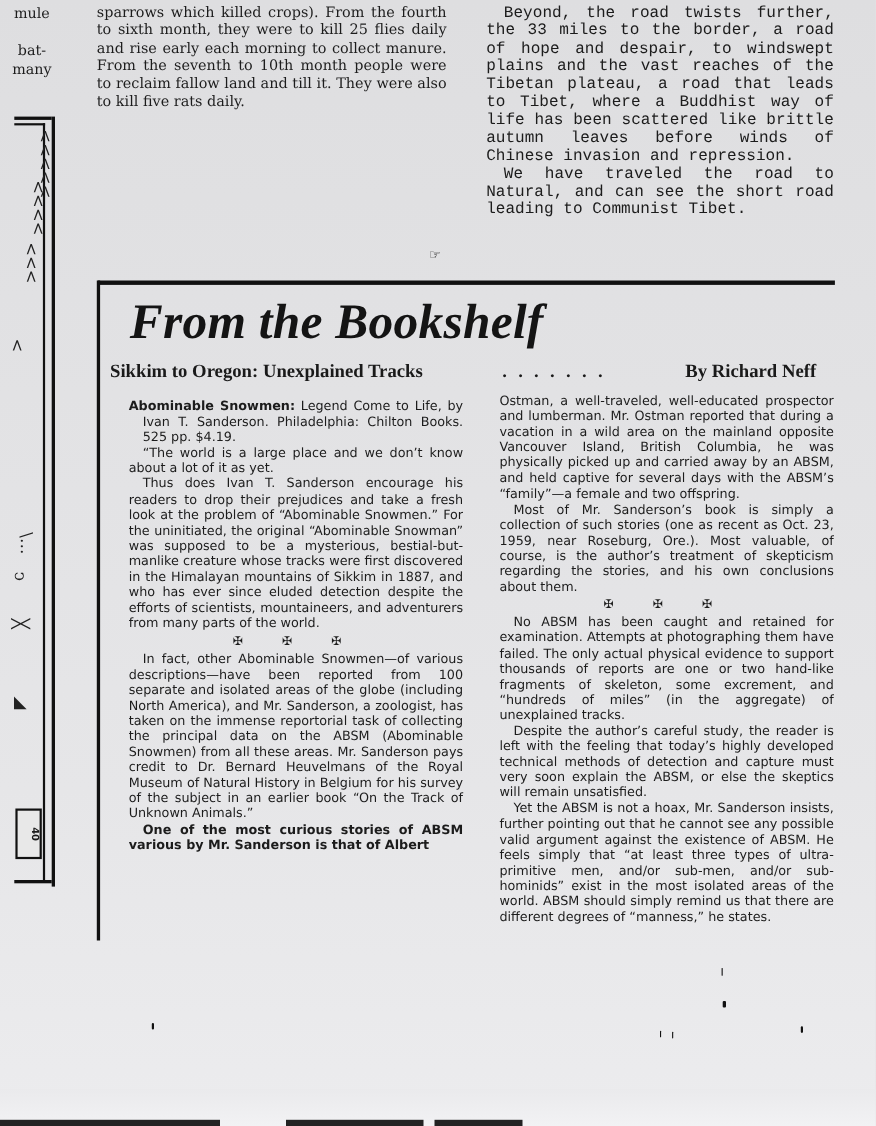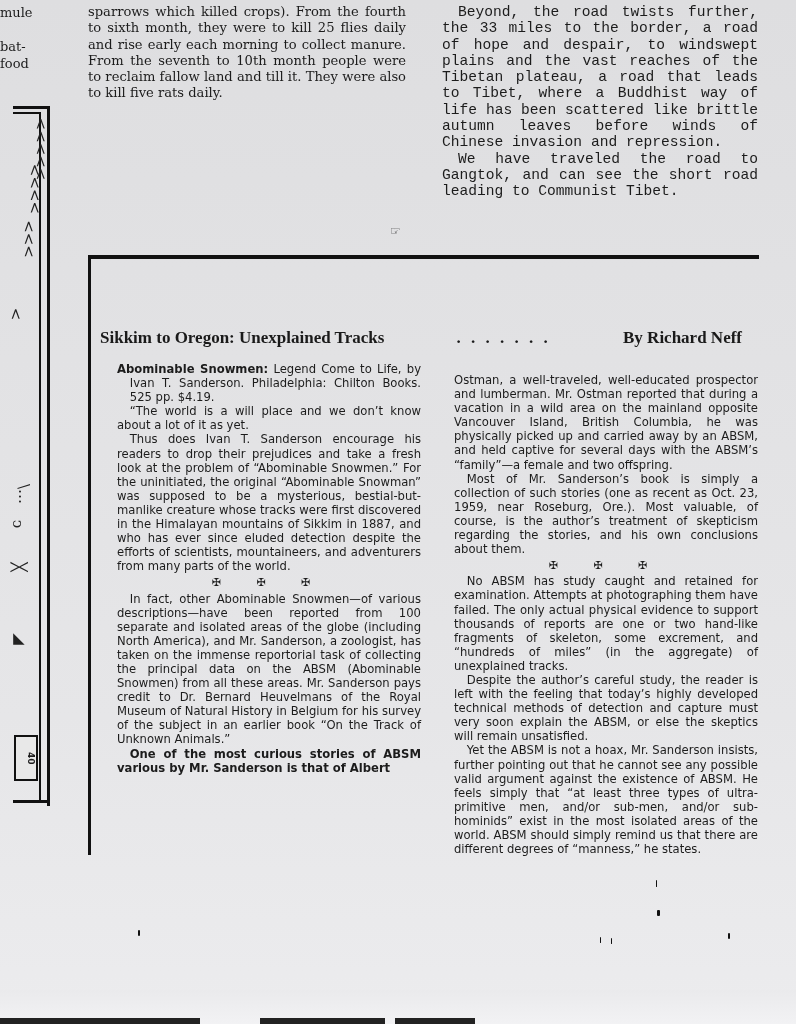--- a/index.html
+++ b/index.html
@@ -8,55 +8,55 @@
     background:#e2e2e4;
     font-family:"DejaVu Serif", serif;
     color:#1c1c1c;
   }
   .page { position:absolute; inset:0; background:linear-gradient(#dedee0, #e6e6e8 70%, #ececee); }
   .col { position:absolute; font-size:13.1px; line-height:16.3px; text-align:justify; }
   .col p { margin:0; text-indent:1.1em; }
   .col p.noind { text-indent:0; }
   .top-left { left:88px; top:4px; width:318px; }
   .top-right { left:442px; top:4px; width:316px; font-family:Liberation Mono, monospace; font-size:14.6px; line-height:16.3px; }
-  .gutter-left { position:absolute; left:0; top:4px; width:58px; font-size:13px; line-height:17px; text-align:left; }
+  .gutter-left { position:absolute; left:0; top:4px; width:58px; font-size:13px; line-height:17px; text-align:center; }
   .gutter-left div { height:17px; }
   .stamp { position:absolute; left:390px; top:224px; font-size:12px; }
   .box-top { position:absolute; left:89px; top:255px; width:670px; height:4px; background:#111; }
   .box-left { position:absolute; left:88px; top:255px; width:3px; height:600px; background:#111; }
   .left-frame-outer { position:absolute; left:13px; top:106px; width:34px; height:700px; border-right:3px solid #111; }
   .left-frame-inner { position:absolute; left:13px; top:112px; width:26px; height:687px; border-right:2px solid #111; border-top:2px solid #111; }
   .left-frame-top { position:absolute; left:13px; top:106px; width:34px; height:3px; background:#111; }
   .left-frame-bottom { position:absolute; left:13px; top:800px; width:34px; height:3px; background:#111; }
   .deco { position:absolute; left:10px; font-size:15px; color:#222; transform:rotate(90deg); }
   .mag-logo { position:absolute; left:14px; top:735px; width:20px; height:42px; border:2px solid #111; background:#e8e8e8; font-size:9px; font-family:"DejaVu Sans", sans-serif; writing-mode:vertical-rl; text-align:center; font-weight:bold; }
   .headline { position:absolute; left:118px; top:266px; font-family:"Liberation Serif", serif; font-style:italic; font-weight:bold; font-size:45px; letter-spacing:0.2px; color:#141414; }
   .subhead { position:absolute; left:100px; top:328px; width:642px; font-family:"Liberation Serif", serif; font-weight:bold; font-size:17px; color:#1a1a1a; display:flex; justify-content:space-between; }
   .subhead .dots { letter-spacing:3px; }
   .art-left { left:117px; top:362px; width:304px; font-family:"DejaVu Sans", sans-serif; font-size:11.6px; line-height:14.1px; }
-  .art-right { left:454px; top:373px; width:304px; font-family:"DejaVu Sans", sans-serif; font-size:11.6px; line-height:14.1px; }
+  .art-right { left:454px; top:357px; width:304px; font-family:"DejaVu Sans", sans-serif; font-size:11.6px; line-height:14.1px; }
   .art-left p, .art-right p { text-indent:1.1em; }
   .book-ref { text-indent:0 !important; padding-left:1.1em; text-indent:-1.1em !important; }
   .book-ref b { font-weight:bold; }
   .stars { text-align:center; text-indent:0 !important; letter-spacing:16px; margin:3px 0 1px 0 !important; font-size:11px; }
   .bold-line { font-weight:bold; }
   .specks span { position:absolute; background:#111; border-radius:1px; }
   .bottom-strip { position:absolute; left:0; top:990px; width:796px; height:34px; background:linear-gradient(#eaeaec, #f2f2f4); }
   .bottom-bar { position:absolute; top:1018px; height:6px; background:#222; }
 </style>
 </head>
 <body>
 
 <div class="page">
 
   <div class="gutter-left">
     <div>mule</div>
     <div></div>
     <div>bat-</div>
-    <div>food</div>
+    <div>many</div>
   </div>
 
   <div class="left-frame-top"></div>
   <div class="left-frame-outer"></div>
   <div class="left-frame-inner"></div>
   <div class="left-frame-bottom"></div>
   <div class="deco" style="top:140px;">&lt;&lt;&lt;&lt;&lt;</div>
   <div class="deco" style="top:180px;">&lt;&lt;&lt;&lt;</div>
   <div class="deco" style="top:230px;">&lt;&lt;&lt;</div>
   <div class="deco" style="top:305px;">&lt;</div>
@@ -66,47 +66,48 @@
   <div class="deco" style="top:630px;left:14px;">◢</div>
   <div class="mag-logo">40</div>
 
   <div class="col top-left">
     <p class="noind">sparrows which killed crops). From the fourth to sixth month, they were to kill 25 flies daily and rise early each morning to collect manure. From the seventh to 10th month people were to reclaim fallow land and till it. They were also to kill five rats daily.</p>
   </div>
   <div class="stamp">☞</div>
 
   <div class="col top-right">
     <p>Beyond, the road twists further, the 33 miles to the border, a road of hope and despair, to windswept plains and the vast reaches of the Tibetan plateau, a road that leads to Tibet, where a Buddhist way of life has been scattered like brittle autumn leaves before winds of Chinese invasion and repression.</p>
-    <p>We have traveled the road to Gangtok, and can see the short road leading to Communist Tibet.</p>
+    <p>We have traveled the road to Natural, and can see the short road leading to Communist Tibet.</p>
   </div>
 
   <div class="box-top"></div>
   <div class="box-left"></div>
 
+  <div class="headline">From the Bookshelf</div>
 
   <div class="subhead">
     <span>Sikkim to Oregon: Unexplained Tracks</span>
     <span class="dots">. . . . . . .</span>
     <span>By Richard Neff</span>
   </div>
 
   <div class="col art-left">
     <p class="book-ref"><b>Abominable Snowmen:</b> <span>Legend Come to Life, by Ivan T. Sanderson. Philadelphia: Chilton Books. 525 pp. $4.19.</span></p>
-    <p>“The world is a will place and we don’t know about a lot of it as yet.</p>
+    <p>“The world is a large place and we don’t know about a lot of it as yet.</p>
     <p>Thus does Ivan T. Sanderson encourage his readers to drop their prejudices and take a fresh look at the problem of “Abominable Snowmen.” For the uninitiated, the original “Abominable Snowman” was supposed to be a mysterious, bestial-but-manlike creature whose tracks were first discovered in the Himalayan mountains of Sikkim in 1887, and who has ever since eluded detection despite the efforts of scientists, mountaineers, and adventurers from many parts of the world.</p>
     <p class="stars">✠ ✠ ✠</p>
     <p>In fact, other Abominable Snowmen—of various descriptions—have been reported from 100 separate and isolated areas of the globe (including North America), and Mr. Sanderson, a zoologist, has taken on the immense reportorial task of collecting the principal data on the ABSM (Abominable Snowmen) from all these areas. Mr. Sanderson pays credit to Dr. Bernard Heuvelmans of the Royal Museum of Natural History in Belgium for his survey of the subject in an earlier book “On the Track of Unknown Animals.”</p>
     <p class="bold-line">One of the most curious stories of ABSM various by Mr. Sanderson is that of Albert</p>
   </div>
 
   <div class="col art-right">
     <p class="noind" style="text-indent:0">Ostman, a well-traveled, well-educated prospector and lumberman. Mr. Ostman reported that during a vacation in a wild area on the mainland opposite Vancouver Island, British Columbia, he was physically picked up and carried away by an ABSM, and held captive for several days with the ABSM’s “family”—a female and two offspring.</p>
     <p>Most of Mr. Sanderson’s book is simply a collection of such stories (one as recent as Oct. 23, 1959, near Roseburg, Ore.). Most valuable, of course, is the author’s treatment of skepticism regarding the stories, and his own conclusions about them.</p>
     <p class="stars">✠ ✠ ✠</p>
-    <p>No ABSM has study caught and retained for examination. Attempts at photographing them have failed. The only actual physical evidence to support thousands of reports are one or two hand-like fragments of skeleton, some excrement, and “hundreds of miles” (in the aggregate) of unexplained tracks.</p>
+    <p>No ABSM has been caught and retained for examination. Attempts at photographing them have failed. The only actual physical evidence to support thousands of reports are one or two hand-like fragments of skeleton, some excrement, and “hundreds of miles” (in the aggregate) of unexplained tracks.</p>
     <p>Despite the author’s careful study, the reader is left with the feeling that today’s highly developed technical methods of detection and capture must very soon explain the ABSM, or else the skeptics will remain unsatisfied.</p>
     <p>Yet the ABSM is not a hoax, Mr. Sanderson insists, further pointing out that he cannot see any possible valid argument against the existence of ABSM. He feels simply that “at least three types of ultra-primitive men, and/or sub-men, and/or sub-hominids” exist in the most isolated areas of the world. ABSM should simply remind us that there are different degrees of “manness,” he states.</p>
   </div>
 
   <div class="specks">
     <span style="left:138px;top:930px;width:2px;height:6px;"></span>
     <span style="left:657px;top:910px;width:3px;height:6px;"></span>
     <span style="left:728px;top:933px;width:2px;height:6px;"></span>
     <span style="left:656px;top:880px;width:1px;height:7px;"></span>
     <span style="left:600px;top:937px;width:1px;height:6px;"></span>

